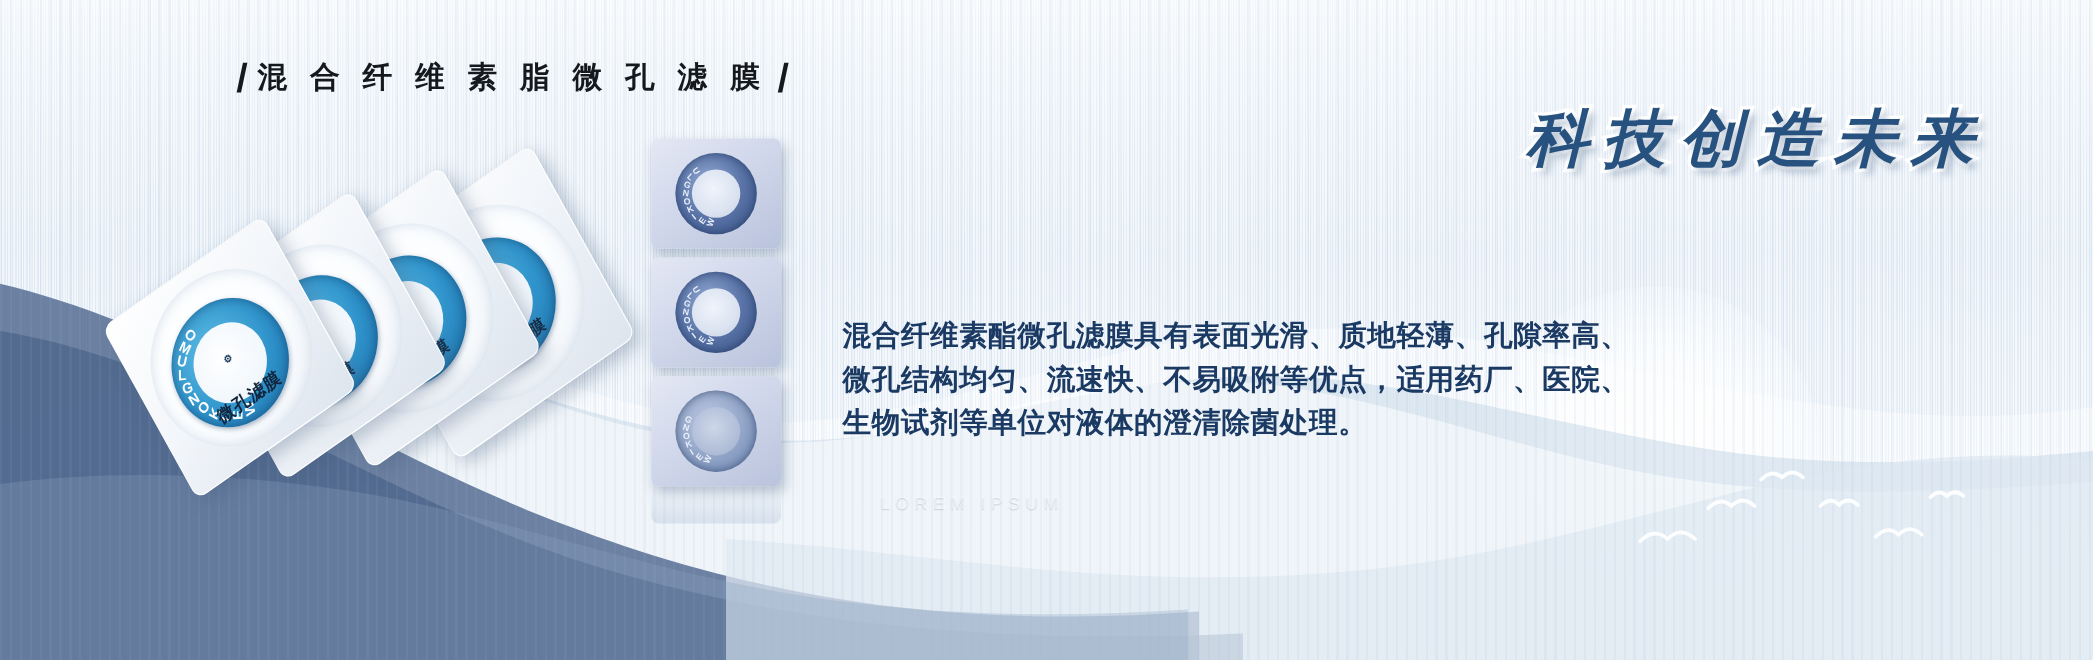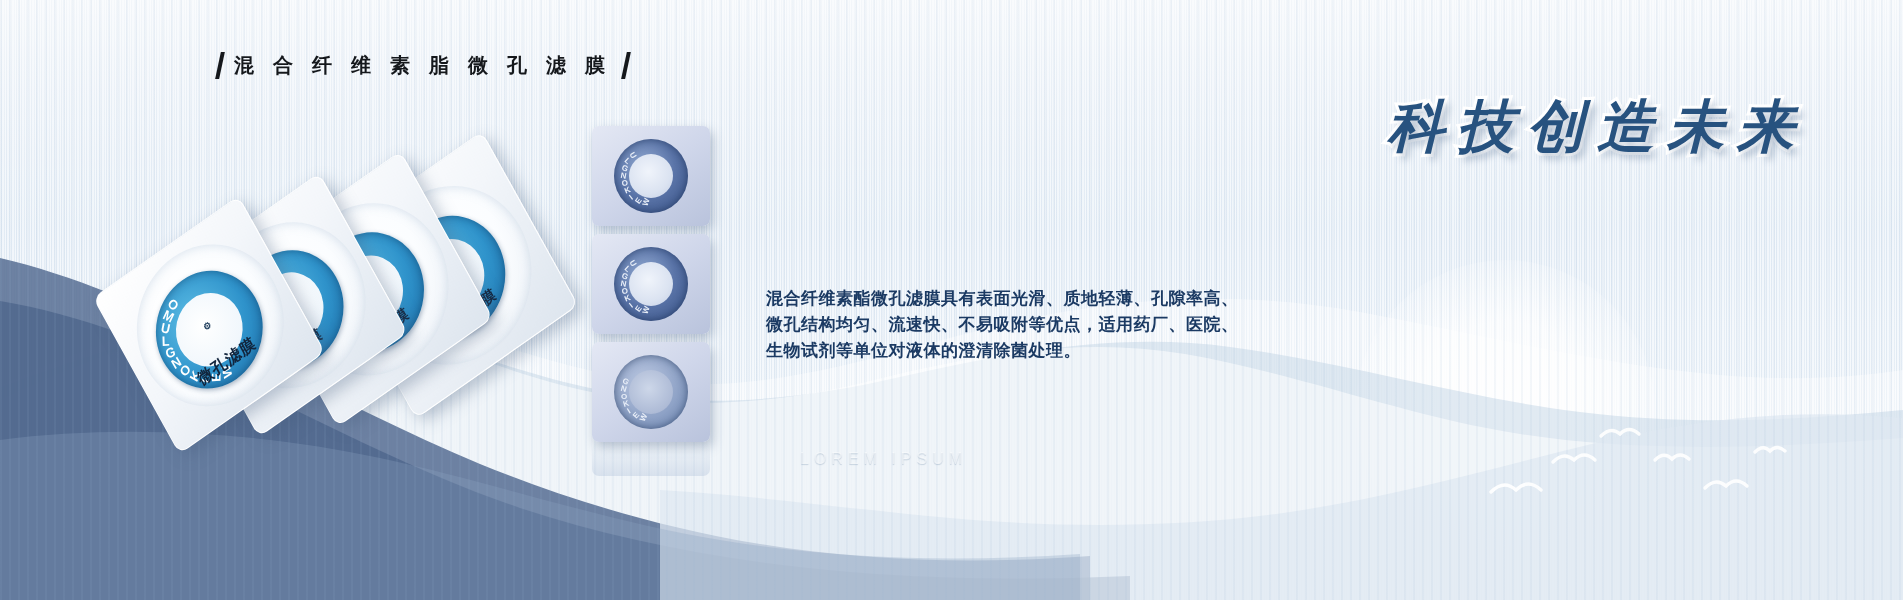--- a/index.html
+++ b/index.html
@@ -56,21 +56,21 @@
     position:absolute; left:218px; top:52px;
     display:flex; align-items:center; gap:12px;
     white-space:nowrap;
   }
   .lead-title .bar {
     display:inline-block; width:4px; height:27px;
     background:#15181c; transform:skewX(-12deg);
   }
   .lead-title .txt {
     font-family:"Liberation Serif", serif;
-    font-size:20px; font-weight:700; color:#15181c;
+    font-size:27px; font-weight:700; color:#15181c;
     letter-spacing:7px;
   }
 
   
   .headline { position:absolute; right:96px; top:86px; text-align:right; }
   .hl-line {
     font-family:"Liberation Sans", sans-serif;
     font-weight:700; font-style:italic;
     font-size:57px; letter-spacing:13px;
     color:#27527f;
@@ -78,21 +78,21 @@
     paint-order:stroke fill;
     text-shadow:5px 6px 7px rgba(100,125,155,.45);
     white-space:nowrap; line-height:1.42;margin-left:19px;
   }
   .hl-line.l2 { margin-right:-6px; }
 
   
   .para {
     position:absolute; left:766px; top:286px; width:680px;
     font-family:"Liberation Serif", serif;
-    font-size:17px; line-height:1.52; color:#1b3a63;
+    font-size:26px; line-height:1.52; color:#1b3a63;
     letter-spacing:.5px; font-weight:600;
   }
   .para p { white-space:nowrap; }
 
   
   .stack { position:absolute; left:118px; top:132px; width:430px; height:300px; }
   .pack {
     position:absolute;
     background:linear-gradient(150deg,#ffffff 0%,#f3f6fa 45%,#dde5ee 100%);
     border-radius:10px;

